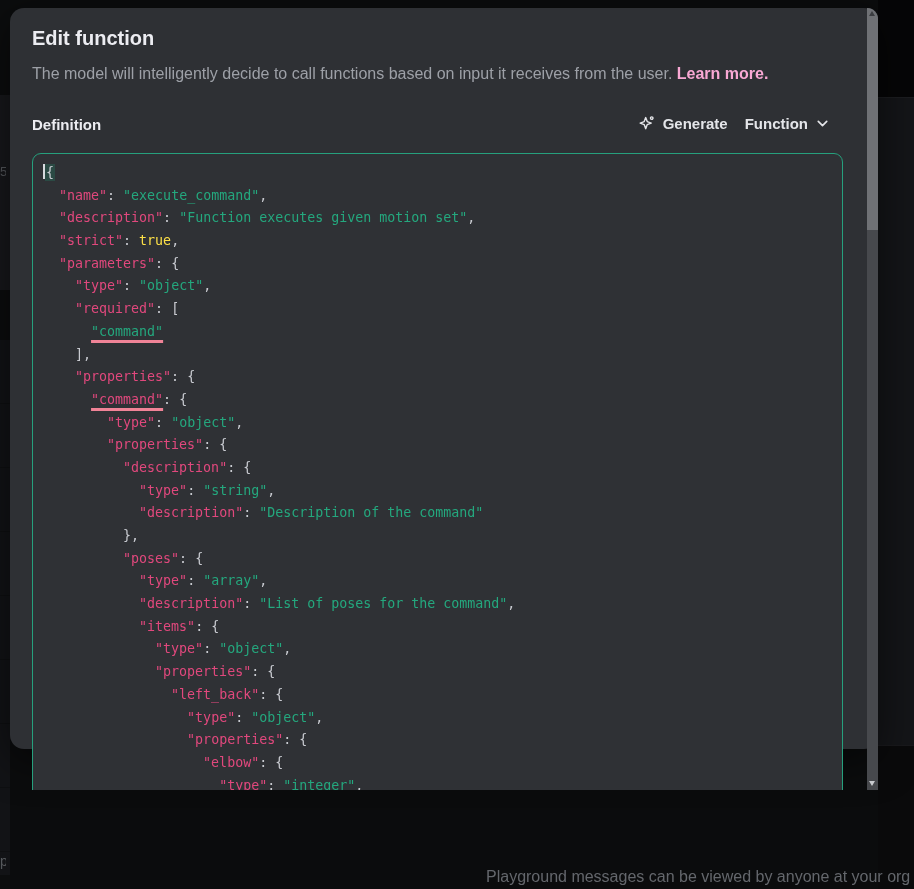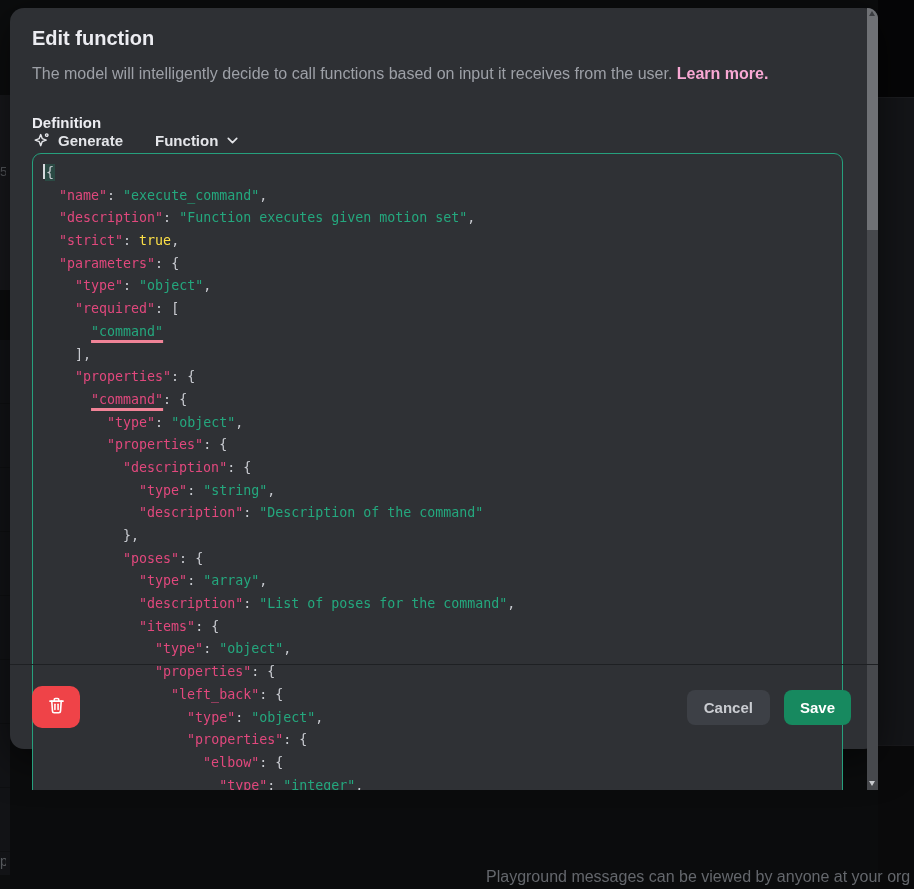--- a/index.html
+++ b/index.html
@@ -20,23 +20,23 @@
   .page-note { position:absolute; left:458px; top:868px; font-size:16px; color:#64676c; white-space:nowrap;margin-left:28px; }
 
   
   .modal { position:absolute; left:10px; top:8px; width:868px; height:741px;
            background:#2e3034; border-radius:14px; box-shadow:0 10px 40px rgba(0,0,0,.55); }
   .modal-content { position:absolute; left:0; right:0; top:0; height:782px; overflow:hidden;
                    border-radius:14px 14px 0 0; }
   .m-title { margin:17px 48px 0 22px; font-size:20px; line-height:26px; font-weight:700; color:#ececf1; }
   .m-sub   { margin:12px 48px 0 22px; font-size:16px; line-height:22px; color:#9da0a7; }
   .m-sub .learn { color:#f9a8d4; font-weight:600; cursor:pointer; }
-  .def-row { margin:29px 48px 0 22px; display:flex; align-items:flex-start; justify-content:space-between;flex-direction:column; }
+  .def-row { margin:29px 48px 0 22px; display:flex; align-items:flex-end; justify-content:space-between; }
   .def-label { font-size:15px; font-weight:700; color:#ececf1; }
-  .def-actions { display:flex; align-items:center; gap:32px; }
+  .def-actions { display:flex; align-items:center; gap:17px; }
   .act-btn { display:flex; align-items:center; gap:7px; color:#e4e5e9; font-size:15px; font-weight:700; cursor:pointer; }
   .act-btn svg { display:block; }
 
   
   .editor { position:absolute; left:22px; top:145px; width:811px; height:660px;
             border:1.5px solid #26a07d; border-radius:9px; background:#2f3135; overflow:hidden; }
   .code { margin:0; padding:8px 10px; font-family:"DejaVu Sans Mono", monospace;
           font-size:13.3px; color:#c9cbd1; }
   .code .ln { height:22.7px; line-height:22.7px; white-space:pre; }
   .tk-key  { color:#e1487d; }
@@ -114,29 +114,13 @@
       <pre class="code" id="code"><div class="ln"><span class="caret"></span><span class="tk-p hl-brace">{</span></div><div class="ln">  <span class="tk-key">"name"</span><span class="tk-p">:</span> <span class="tk-str">"execute_command"</span><span class="tk-p">,</span></div><div class="ln">  <span class="tk-key">"description"</span><span class="tk-p">:</span> <span class="tk-str">"Function executes given motion set"</span><span class="tk-p">,</span></div><div class="ln">  <span class="tk-key">"strict"</span><span class="tk-p">:</span> <span class="tk-bool">true</span><span class="tk-p">,</span></div><div class="ln">  <span class="tk-key">"parameters"</span><span class="tk-p">:</span> <span class="tk-p">{</span></div><div class="ln">    <span class="tk-key">"type"</span><span class="tk-p">:</span> <span class="tk-str">"object"</span><span class="tk-p">,</span></div><div class="ln">    <span class="tk-key">"required"</span><span class="tk-p">:</span> <span class="tk-p">[</span></div><div class="ln">      <span class="tk-str u">"command"</span></div><div class="ln">    <span class="tk-p">]</span><span class="tk-p">,</span></div><div class="ln">    <span class="tk-key">"properties"</span><span class="tk-p">:</span> <span class="tk-p">{</span></div><div class="ln">      <span class="tk-key u">"command"</span><span class="tk-p">:</span> <span class="tk-p">{</span></div><div class="ln">        <span class="tk-key">"type"</span><span class="tk-p">:</span> <span class="tk-str">"object"</span><span class="tk-p">,</span></div><div class="ln">        <span class="tk-key">"properties"</span><span class="tk-p">:</span> <span class="tk-p">{</span></div><div class="ln">          <span class="tk-key">"description"</span><span class="tk-p">:</span> <span class="tk-p">{</span></div><div class="ln">            <span class="tk-key">"type"</span><span class="tk-p">:</span> <span class="tk-str">"string"</span><span class="tk-p">,</span></div><div class="ln">            <span class="tk-key">"description"</span><span class="tk-p">:</span> <span class="tk-str">"Description of the command"</span></div><div class="ln">          <span class="tk-p">}</span><span class="tk-p">,</span></div><div class="ln">          <span class="tk-key">"poses"</span><span class="tk-p">:</span> <span class="tk-p">{</span></div><div class="ln">            <span class="tk-key">"type"</span><span class="tk-p">:</span> <span class="tk-str">"array"</span><span class="tk-p">,</span></div><div class="ln">            <span class="tk-key">"description"</span><span class="tk-p">:</span> <span class="tk-str">"List of poses for the command"</span><span class="tk-p">,</span></div><div class="ln">            <span class="tk-key">"items"</span><span class="tk-p">:</span> <span class="tk-p">{</span></div><div class="ln">              <span class="tk-key">"type"</span><span class="tk-p">:</span> <span class="tk-str">"object"</span><span class="tk-p">,</span></div><div class="ln">              <span class="tk-key">"properties"</span><span class="tk-p">:</span> <span class="tk-p">{</span></div><div class="ln">                <span class="tk-key">"left_back"</span><span class="tk-p">:</span> <span class="tk-p">{</span></div><div class="ln">                  <span class="tk-key">"type"</span><span class="tk-p">:</span> <span class="tk-str">"object"</span><span class="tk-p">,</span></div><div class="ln">                  <span class="tk-key">"properties"</span><span class="tk-p">:</span> <span class="tk-p">{</span></div><div class="ln">                    <span class="tk-key">"elbow"</span><span class="tk-p">:</span> <span class="tk-p">{</span></div><div class="ln">                      <span class="tk-key">"type"</span><span class="tk-p">:</span> <span class="tk-str">"integer"</span><span class="tk-p">,</span></div></pre>
     </div>
   </div>
 
   <div class="sbar">
     <div class="sbar-thumb"></div>
     <div class="sbar-up"></div>
     <div class="sbar-down"></div>
   </div>
 
-  <div class="m-footer">
-    <button class="trash-btn">
-      <span>
-        <svg width="21" height="21" viewBox="0 0 24 24" fill="none" stroke="#ffffff" stroke-width="1.8" stroke-linecap="round" stroke-linejoin="round">
-          <path d="M4.5 7 H19.5"></path>
-          <path d="M9.3 7 V5.6 A1.6 1.6 0 0 1 10.9 4 H13.1 A1.6 1.6 0 0 1 14.7 5.6 V7"></path>
-          <path d="M6.6 7 L7.4 18.4 A1.9 1.9 0 0 0 9.3 20.2 H14.7 A1.9 1.9 0 0 0 16.6 18.4 L17.4 7"></path>
-          <path d="M10.2 10.7 V16.5"></path>
-          <path d="M13.8 10.7 V16.5"></path>
-        </svg>
-      </span>
-    </button>
-    <div class="f-spacer"></div>
-    <button class="btn btn-cancel">Cancel</button>
-    <button class="btn btn-save">Save</button>
-  </div>
 </div>
 
 </body></html>

